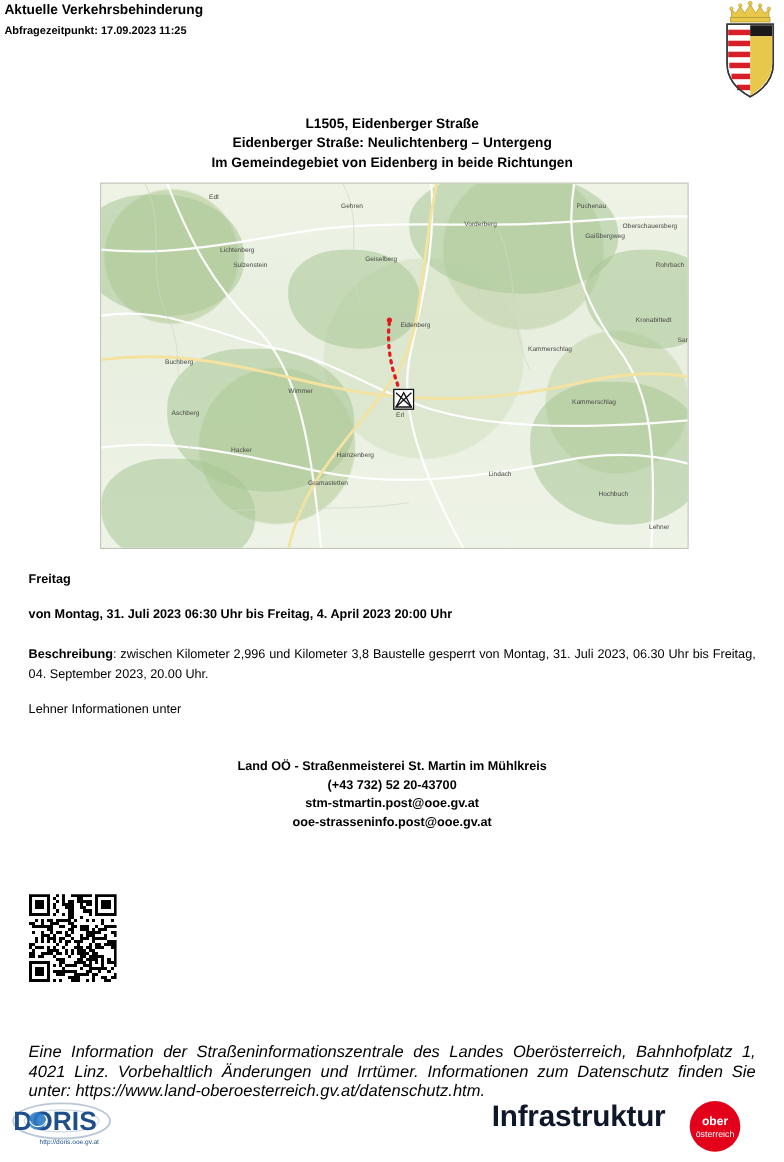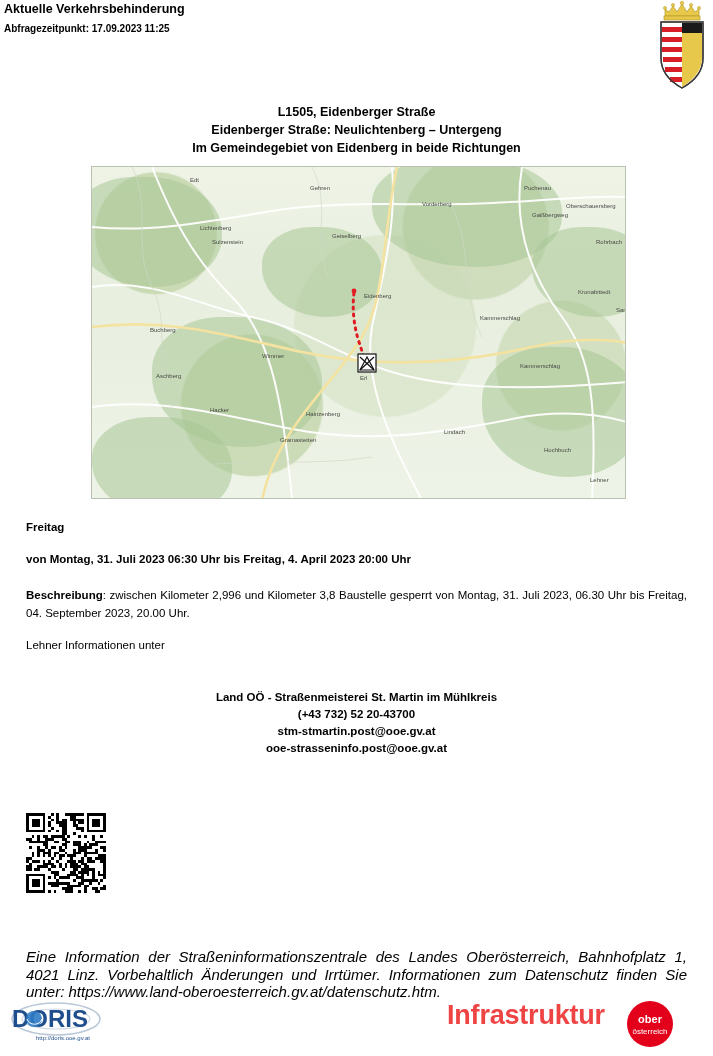--- a/index.html
+++ b/index.html
@@ -193,21 +193,21 @@
     top: 995px;
     width: 105px;
     height: 52px;
   }
   .infrastruktur {
     position: absolute;
     left: 447px;
     top: 1000px;
     font-size: 27px;
     font-weight: bold;
-    color: #ef4444;
+    color: #0f172a;
     letter-spacing: -0.2px;
   }
   .ooe-badge {
     position: absolute;
     left: 626px;
     top: 1000px;
     width: 48px;
     height: 48px;
   }
 </style>

